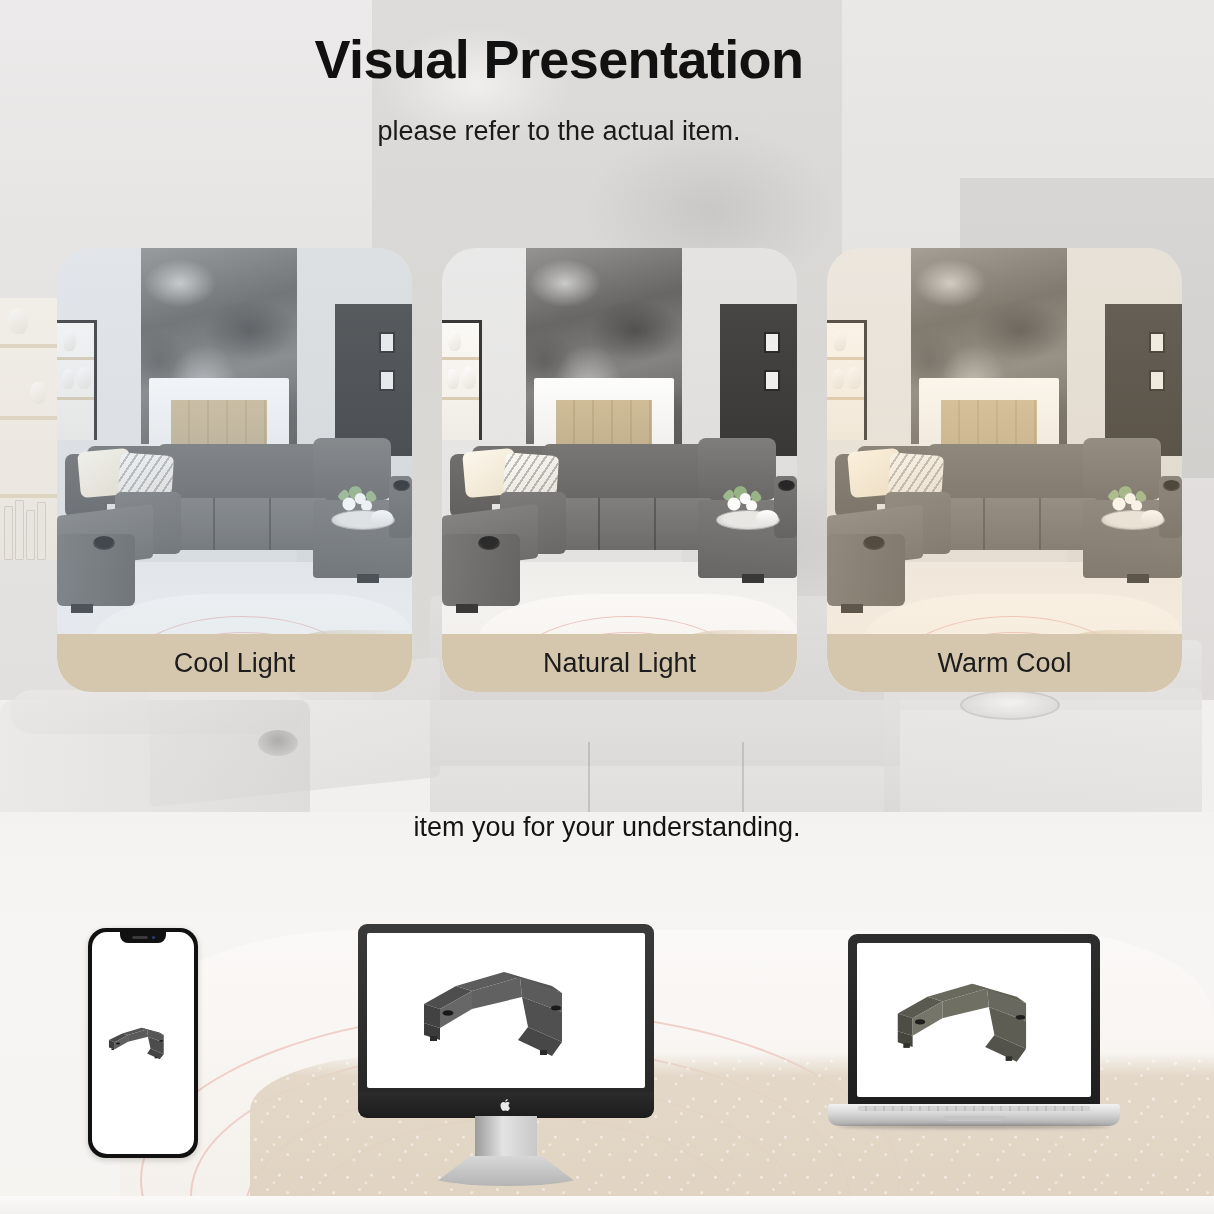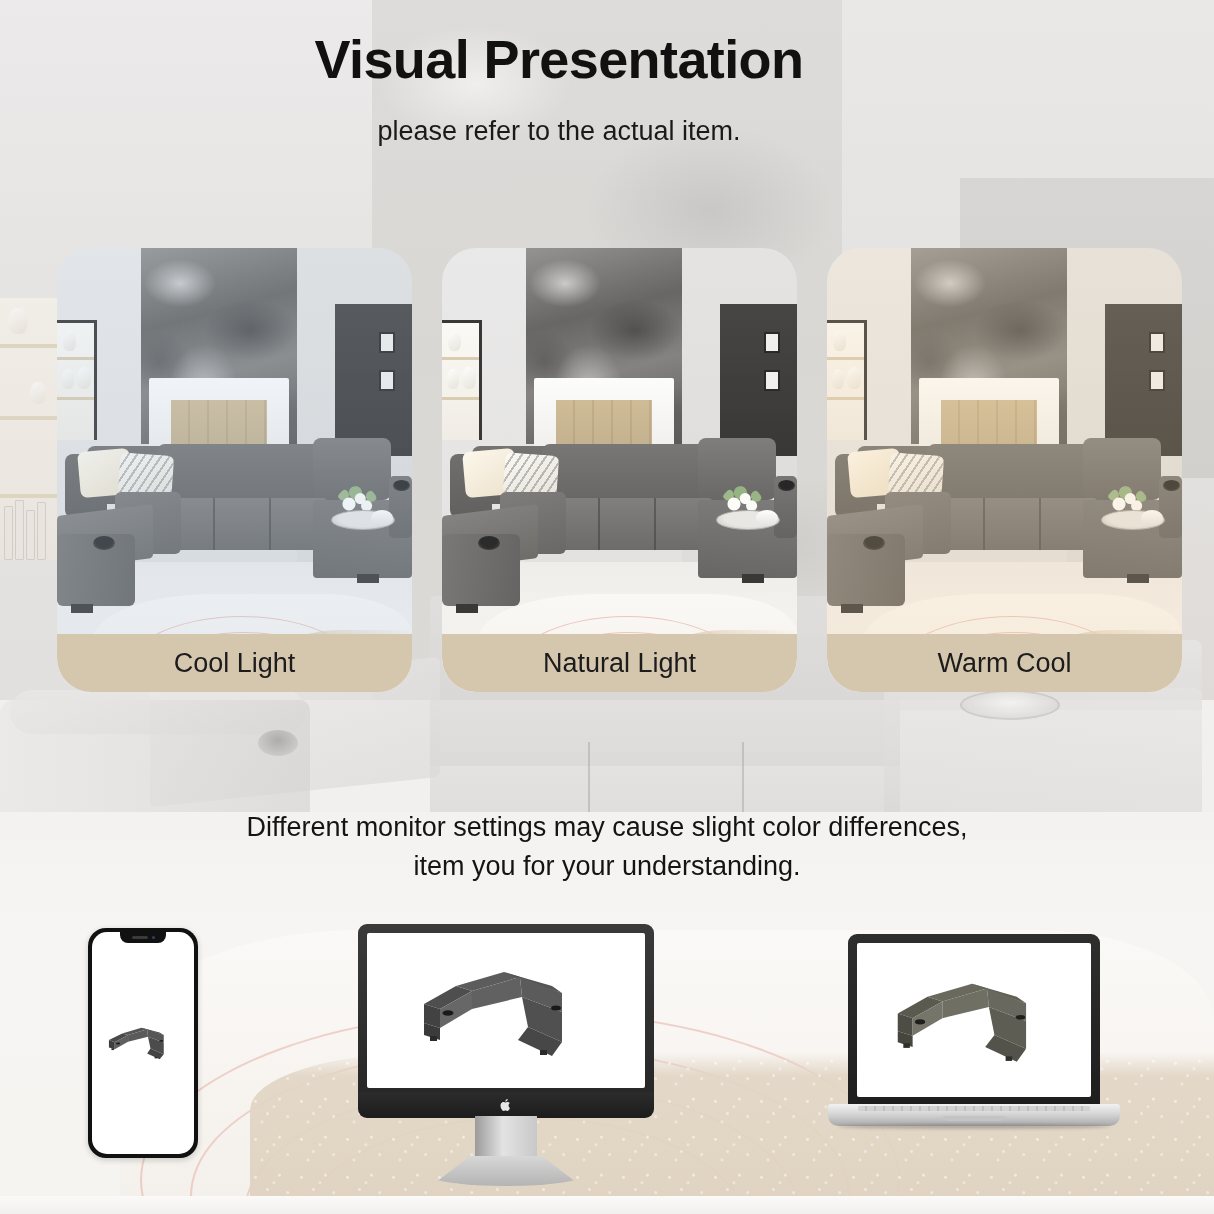--- a/index.html
+++ b/index.html
@@ -681,21 +681,20 @@
         <div class="s-cupsaucer"></div>
         <div class="s-foot" style="left:14px; top:356px; width:22px; height:9px;"></div>
         <div class="s-foot" style="left:300px; top:326px; width:22px; height:9px;"></div>
         <div class="tint tint-warm"></div>
       </div>
       <div class="panel-label">Warm Cool</div>
     </div>
   </div>
 
   <div class="footer-note">
-    <div>Different monitor settings may cause slight color differences,</div>
     <div>item you for your understanding.</div>
   </div>
 
   <div class="devices">
 
     <div class="phone">
       <div class="phone-screen">
         <div class="phone-notch">
           <span class="notch-speaker"></span>
           <span class="notch-cam"></span>

